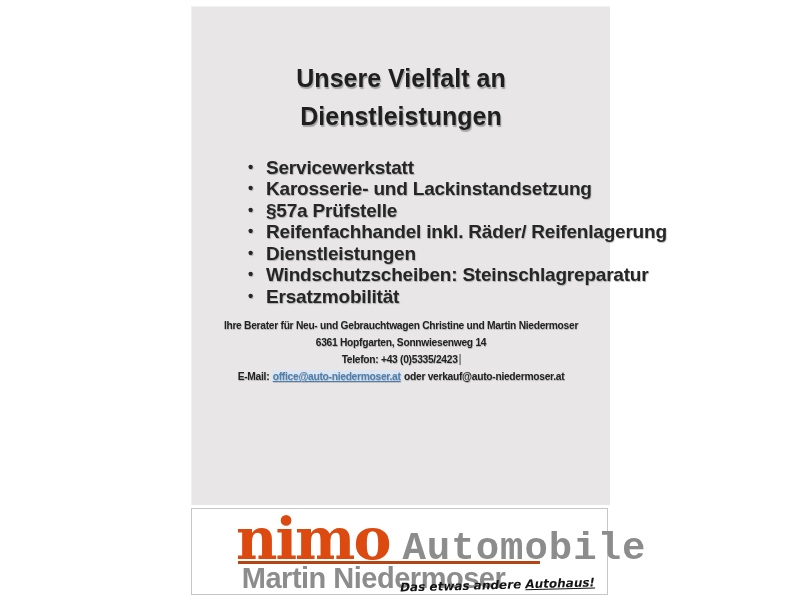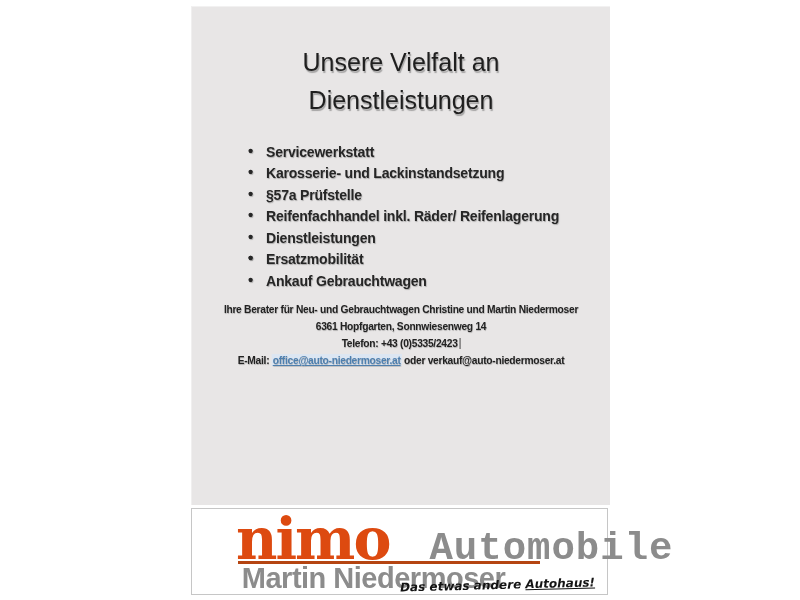--- a/index.html
+++ b/index.html
@@ -23,32 +23,32 @@
   
   .flyer-panel{
     position:absolute;
     left:191px;top:6px;
     width:419px;height:499px;
     background:var(--panel-bg,#e8e6e6);
     border-top:1px solid #f2f1f1;
     border-left:1px solid #f0efef;
   }
   .flyer-title{
-    margin-top:36px;
+    margin-top:52px;
     text-align:center;
     font-size:25px;
-    font-weight:normal;
+    font-weight:bold;
     line-height:38px;
     color:var(--ink,#1f1f1f);
     text-shadow:1px 1.5px 1px rgba(110,110,110,0.55);
   }
   .service-list{
     list-style:none;
     margin:26px 0 0 56px;
-    font-size:14px;
+    font-size:19px;
     font-weight:bold;
     letter-spacing:-0.2px;
     color:#262626;
     text-shadow:0.7px 0.9px 0.8px rgba(120,120,120,0.5);
   }
   .service-list li{
     position:relative;
     padding-left:18px;
     margin-bottom:7.2px;
     line-height:14.3px;
@@ -98,21 +98,20 @@
     width:417px;height:87px;
     background:#ffffff;
     border:1px solid #c6c6c6;
   }
   .logo-line1{
     display:flex;
     align-items:baseline;
     height:49px;
     padding-left:44px;
     overflow:visible;
-    gap:27px;
   }
   .brand-nimo{
     font-family:"DejaVu Serif", serif;
     font-weight:bold;
     font-size:57px;
     line-height:60px;
     letter-spacing:-2px;
     color:var(--brand-orange,#dd4a10);
   }
   .brand-suffix{
@@ -163,23 +162,22 @@
       <div>Unsere Vielfalt an</div>
       <div>Dienstleistungen</div>
     </div>
 
     <ul class="service-list">
       <li><span>Servicewerkstatt</span></li>
       <li><span>Karosserie- und Lackinstandsetzung</span></li>
       <li><span>§57a Prüfstelle</span></li>
       <li><span>Reifenfachhandel inkl. Räder/ Reifenlagerung</span></li>
       <li><span>Dienstleistungen</span></li>
-      <li></li>
+      <li><span>Windschutzscheiben: Steinschlagreparatur</span></li>
       <li><span>Ersatzmobilität</span></li>
-      <li><span>Ankauf Gebrauchtwagen</span></li>
     </ul>
 
     <div class="contact">
       <div class="contact-line">Ihre Berater für Neu- und Gebrauchtwagen Christine und Martin Niedermoser</div>
       <div class="contact-line">6361 Hopfgarten, Sonnwiesenweg 14</div>
       <div class="contact-line"><span>Telefon: +43 (0)5335/2423</span><span class="cursor-mark"></span></div>
       <div class="contact-line"><span>E-Mail:</span>
         <a class="email-link">office@auto-niedermoser.at</a><span> oder verkauf@auto-niedermoser.at</span></div>
     </div>
 

